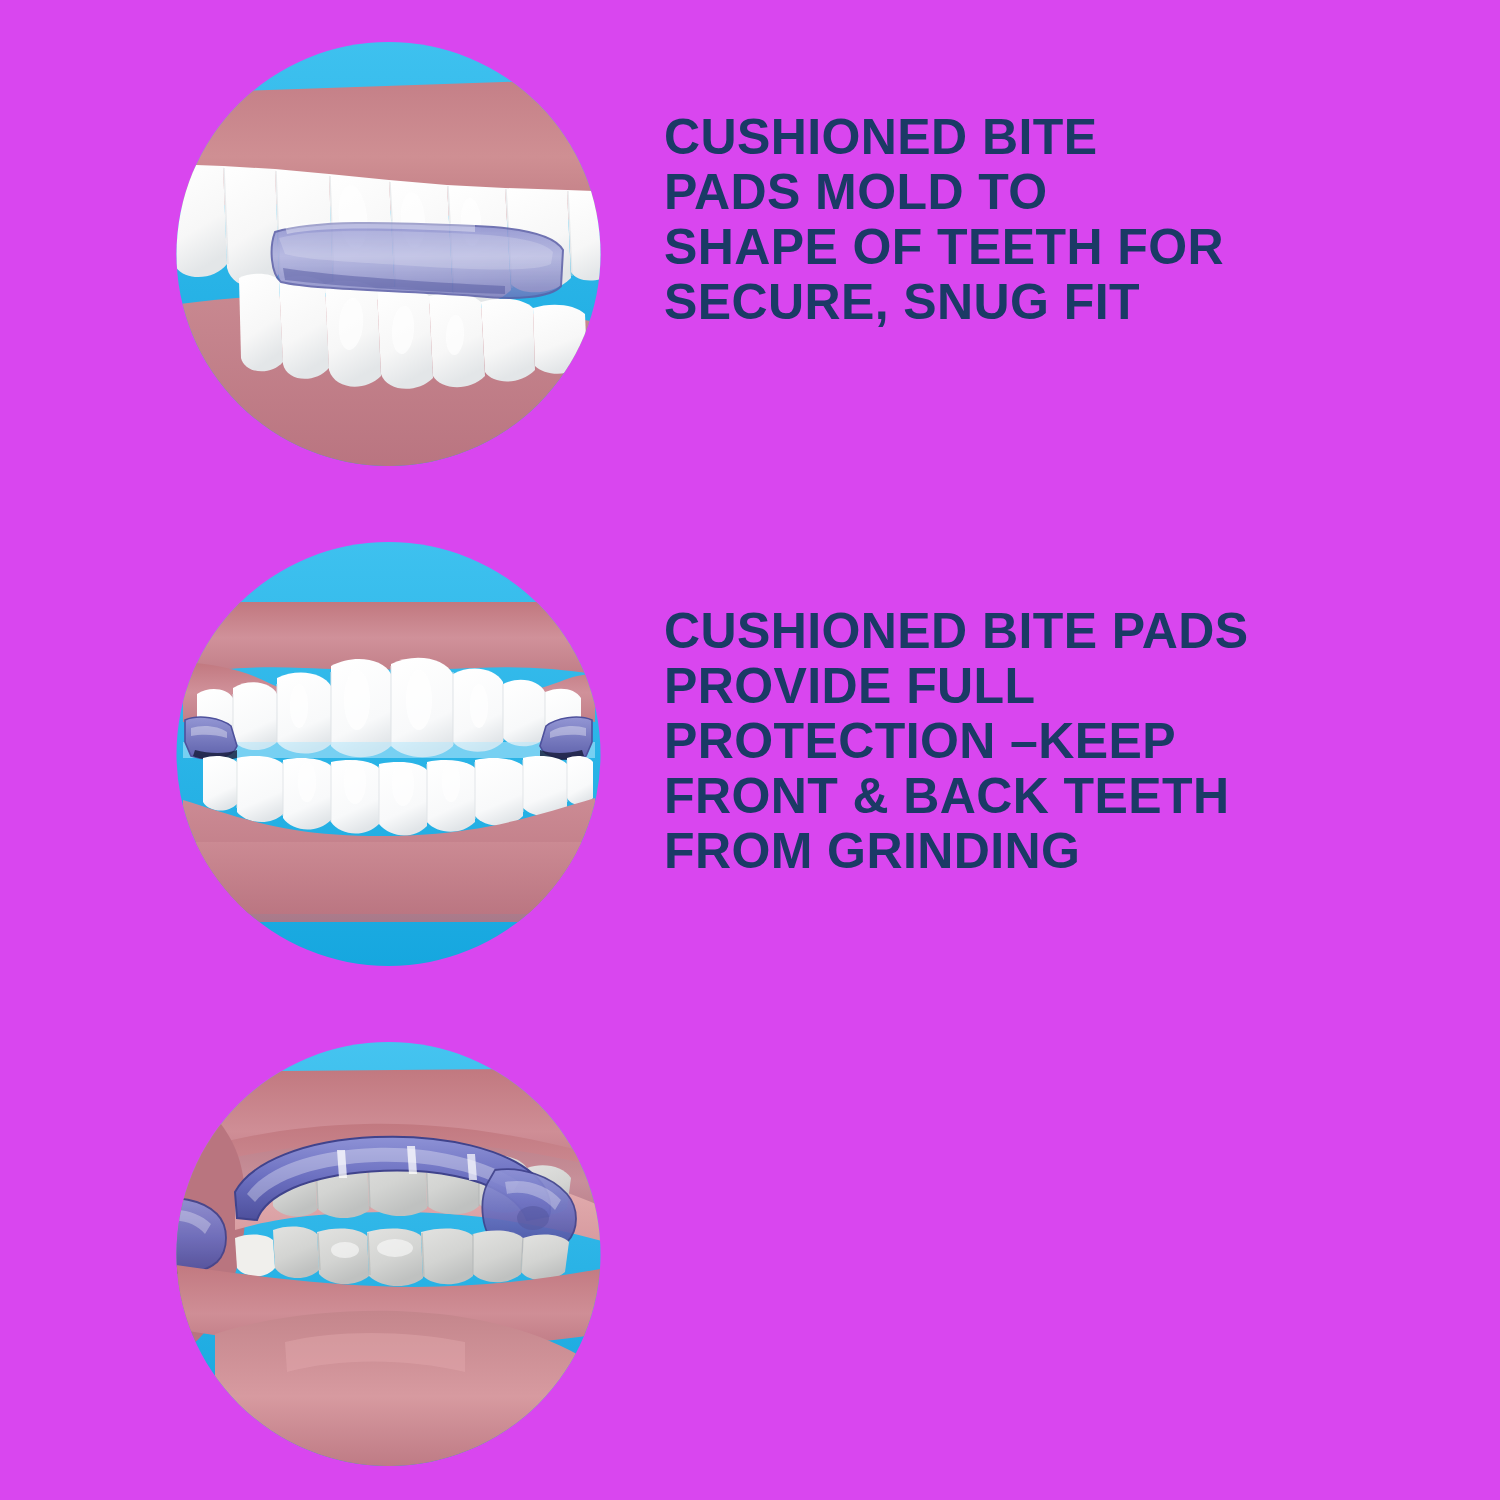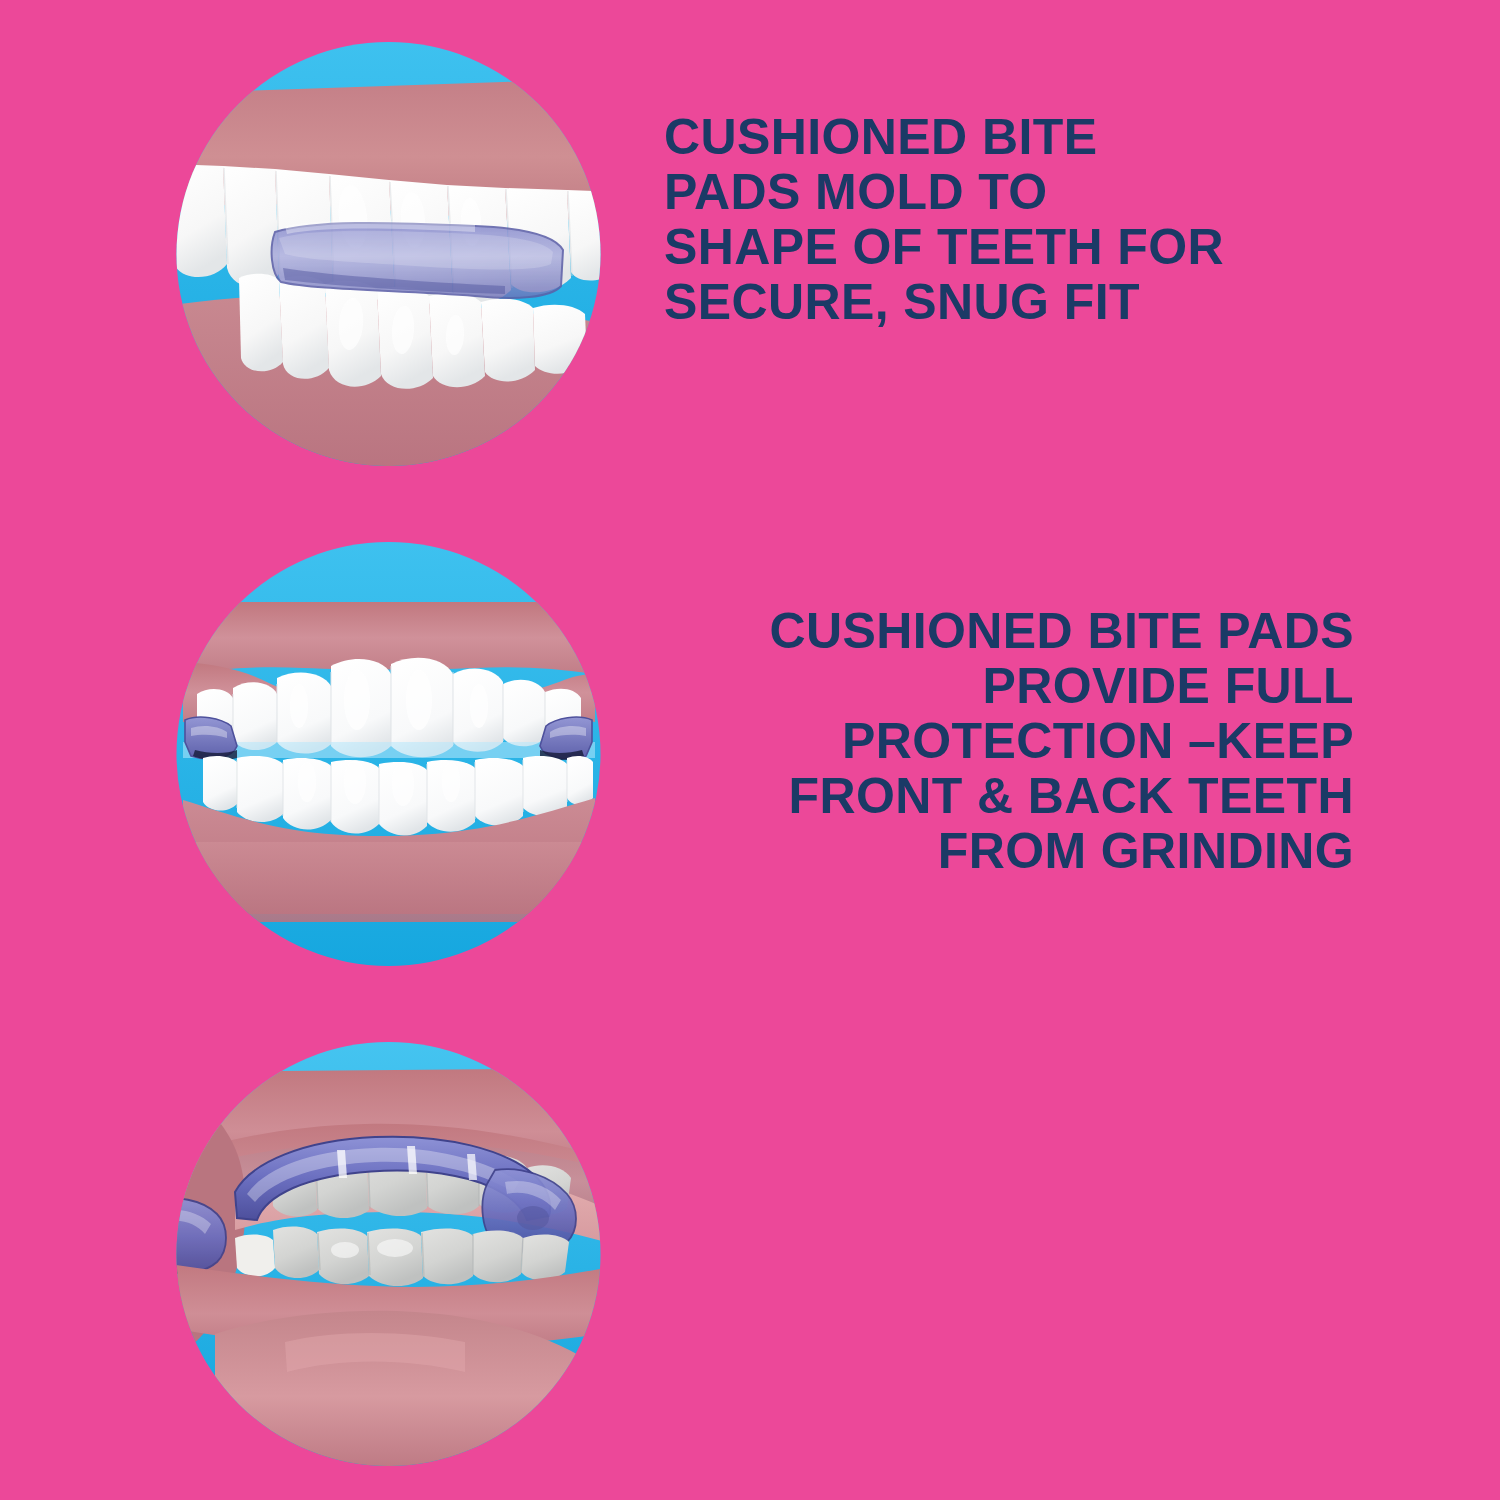--- a/index.html
+++ b/index.html
@@ -7,21 +7,21 @@
     width: 1500px;
     height: 1500px;
     background: #ffffff;
     font-family: "Liberation Sans", sans-serif;
     overflow: hidden;
   }
   .page {
     position: relative;
     width: 1500px;
     height: 1500px;
-    background: #ec4899;
+    background: #d946ef;
     padding-left: 36px;
   }
   .feature-row {
     position: absolute;
     left: 0;
     width: 1500px;
     display: flex;
     align-items: flex-start;
   }
   #row-1 { top: 42px;  height: 460px; }
@@ -44,21 +44,21 @@
     font-size: 50px;
     line-height: 55px;
     font-weight: bold;
     letter-spacing: 0.4px;
     text-transform: uppercase;
     white-space: pre-line;
     padding-top: 10px;
     max-width: 690px;
   }
   #row-1 .feature-text { padding-top: 68px; }
-  #row-2 .feature-text { padding-top: 62px; text-align: right; }
+  #row-2 .feature-text { padding-top: 62px; }
   #row-3 .feature-text { padding-top: 52px; }
 </style>
 </head>
 <body>
 
 <div class="page">
 
   <div class="feature-row" id="row-1">
 
     <div class="illustration-wrap">

